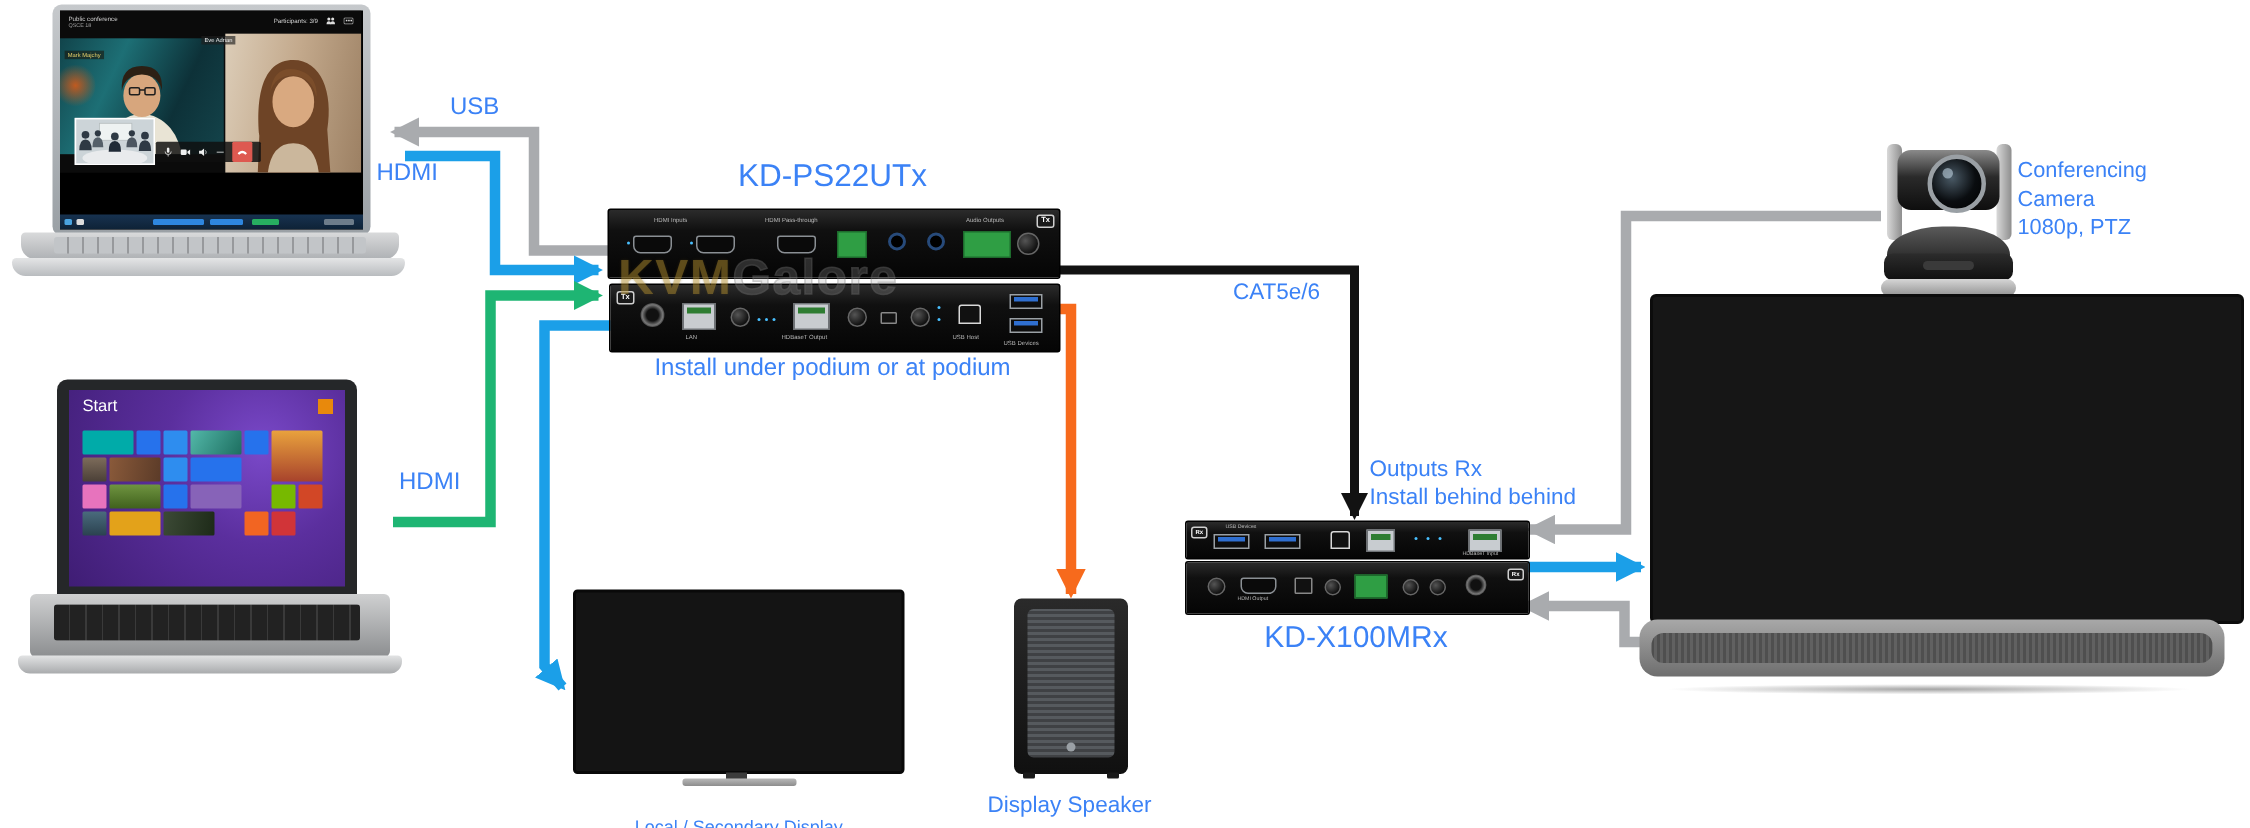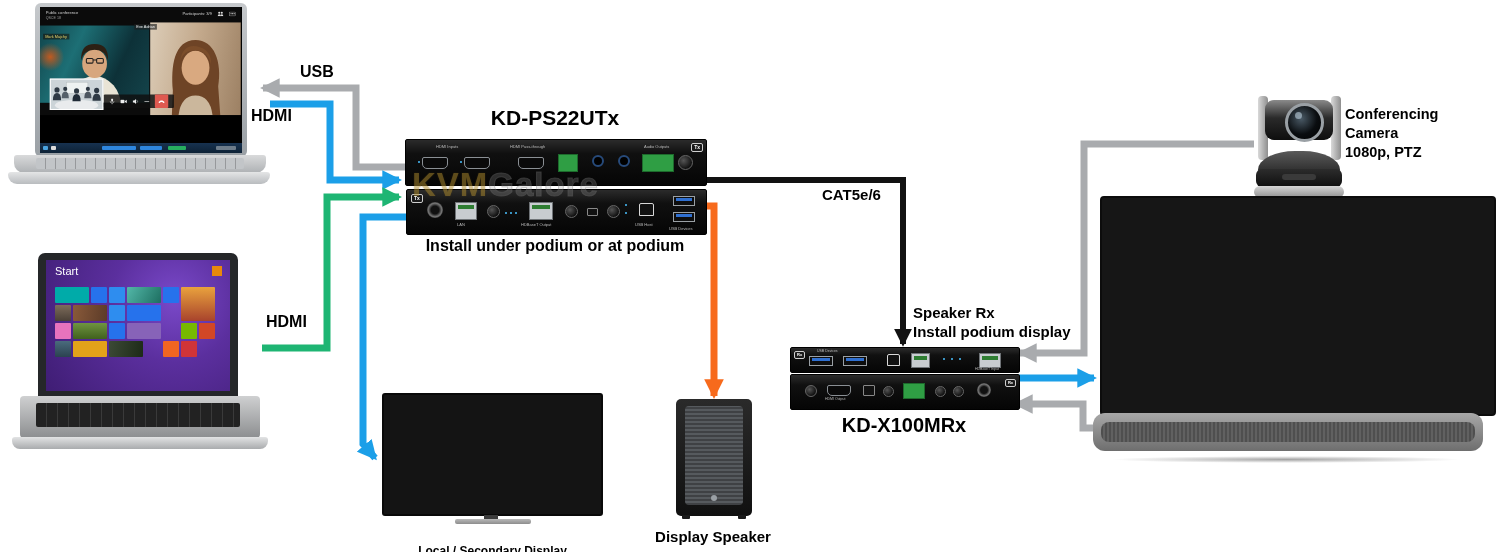--- a/index.html
+++ b/index.html
@@ -1,19 +1,19 @@
 <!DOCTYPE html>
 <html><head>
 <meta charset="utf-8">
 <style>
   html,body{margin:0;padding:0;background:#fff;}
   #canvas{position:relative;width:1500px;height:552px;background:#ffffff;overflow:hidden;
           font-family:"Liberation Sans",sans-serif;}
   .abs{position:absolute;}
-  .lbl{position:absolute;font-weight:700;color:#000000;z-index:6;white-space:nowrap;}
+  .lbl{position:absolute;font-weight:400;color:#3b82f6;z-index:6;white-space:nowrap;}
   .ctr{text-align:center;}
 
   
   #cables{position:absolute;left:0;top:0;z-index:1;}
 
   
   .conf{width:390px;height:210px;background:#0b0b0b;position:relative;overflow:hidden;
         transform-origin:0 0;}
   .conf-header{position:absolute;left:0;top:0;right:0;height:32px;z-index:5;}
   .conf-room{position:absolute;left:11px;top:6px;color:#cfcfcf;font-size:8px;line-height:1.3;}
@@ -454,22 +454,22 @@
     <div class="ps-foot" style="left:6px;"></div>
     <div class="ps-foot" style="right:6px;"></div>
   </div>
 
   <div class="lbl" style="left:300px;top:63px;font-size:16px;">USB</div>
   <div class="lbl" style="left:251px;top:107px;font-size:16px;">HDMI</div>
   <div class="lbl" style="left:266px;top:313px;font-size:16px;">HDMI</div>
   <div class="lbl" style="left:822px;top:186px;font-size:15px;">CAT5e/6</div>
   <div class="lbl ctr" style="left:405px;top:106px;width:300px;font-size:21px;">KD-PS22UTx</div>
   <div class="lbl ctr" style="left:390px;top:237px;width:330px;font-size:16px;">Install under podium or at podium</div>
-  <div class="lbl" style="left:913px;top:304px;font-size:15px;">Speaker Rx</div>
-  <div class="lbl" style="left:913px;top:323px;font-size:15px;">Install podium display</div>
+  <div class="lbl" style="left:913px;top:304px;font-size:15px;">Outputs Rx</div>
+  <div class="lbl" style="left:913px;top:323px;font-size:15px;">Install behind behind</div>
   <div class="lbl ctr" style="left:790px;top:414px;width:228px;font-size:20px;">KD-X100MRx</div>
   <div class="lbl" style="left:1345px;top:106px;font-size:14.5px;">Conferencing</div>
   <div class="lbl" style="left:1345px;top:125px;font-size:14.5px;">Camera</div>
   <div class="lbl" style="left:1345px;top:144px;font-size:14.5px;">1080p, PTZ</div>
   <div class="lbl ctr" style="left:640px;top:528px;width:146px;font-size:15px;">Display Speaker</div>
   <div class="lbl ctr" style="left:382px;top:500px;width:221px;font-size:12px;margin-top:44px;">Local / Secondary Display</div>
 
 </div>
 
 </body></html>

